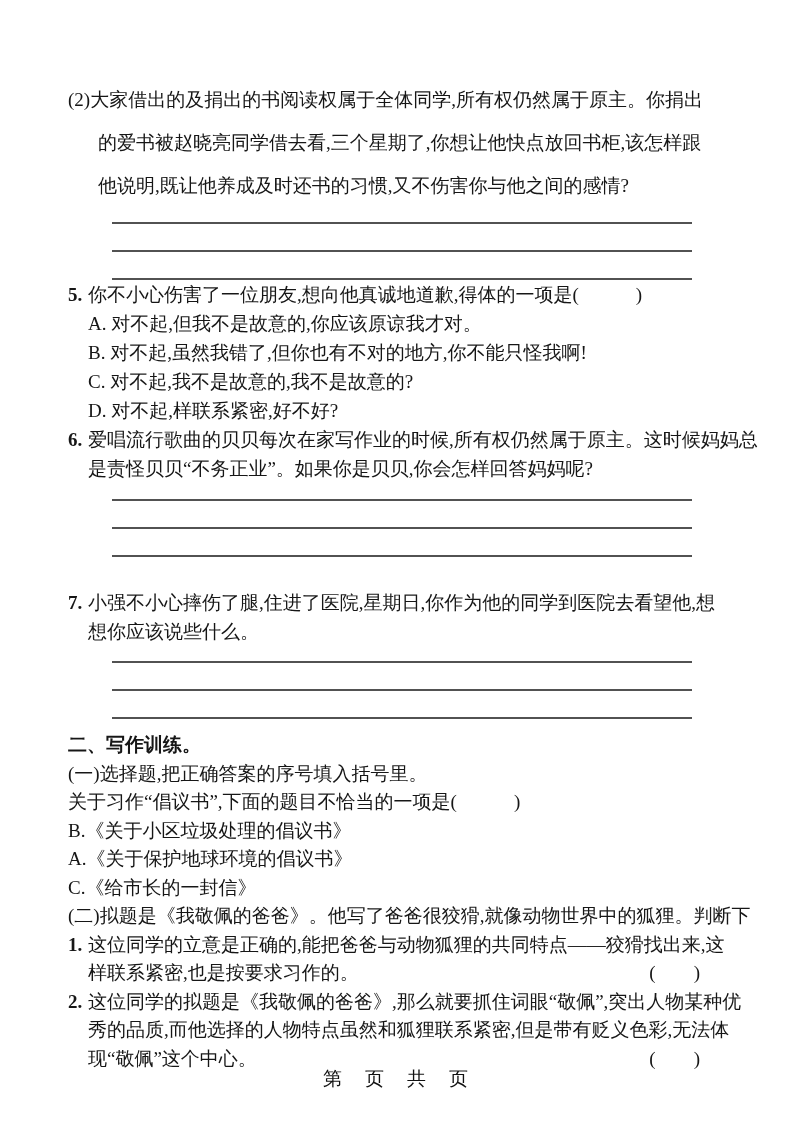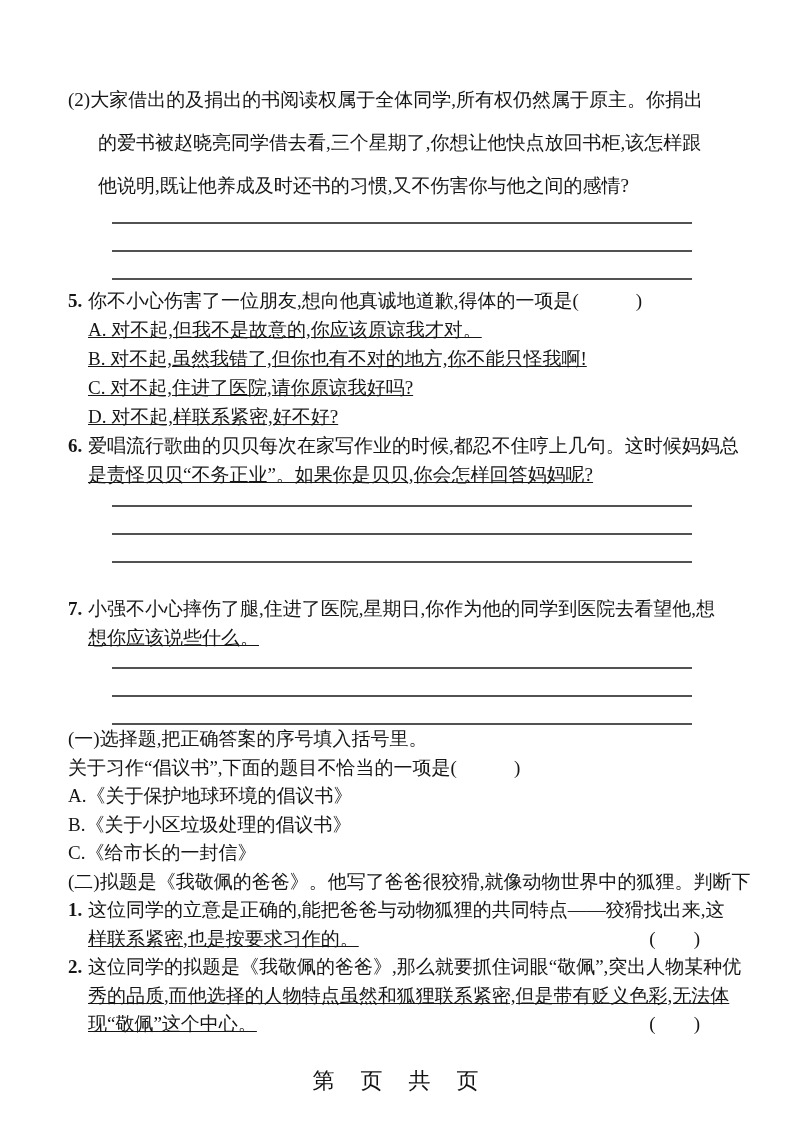--- a/index.html
+++ b/index.html
@@ -15,39 +15,39 @@
   .content {
     position:absolute; left:68px; top:85px; width:660px;
     font-size:19px;
   }
   .line {
     height:29px; line-height:29px;
     white-space:nowrap; position:relative;
   }
   .s2 .line { height:28.5px; line-height:28.5px; }
   .qnum { display:inline-block; width:20px; font-weight:bold; }
-  .indent20 { padding-left:20px;text-decoration:underline; }
+  .indent20 { padding-left:20px; }
   .indent30 { padding-left:30px;margin-top:14px; }
   .ansgroup-1 { margin-top:-4px; }
   .ansgroup-2 { margin-top:-10px; }
   .ansgroup-3 { margin-top:-11px; }
   .ans {
     margin-left:44px; width:580px; height:26px;
     border-bottom:2px solid #525252;
   }
-  .q5stem { margin-top:6px; }
+  .q5stem { }
   .q7block { margin-top:31px; }
   .sec2-heading {
     margin-top:12px; font-weight:bold;
     height:28.5px; line-height:28.5px; white-space:nowrap;
   }
   .judge-bracket { position:absolute; right:28px; top:0; }
   .footer {
     position:absolute; top:1066px; left:0; width:793px;
-    text-align:center; font-size:22px; letter-spacing:2px;
+    text-align:center; font-size:19px; letter-spacing:2px;
     color:#111;
   }
 </style>
 </head>
 <body>
 
 <div class="page">
   <div class="content">
 
     <div class="line">(2)大家借出的及捐出的书阅读权属于全体同学,所有权仍然属于原主。你捐出</div>
@@ -58,25 +58,25 @@
       <div class="ans"></div>
       <div class="ans"></div>
       <div class="ans"></div>
     </div>
 
     <div class="line q5stem">
       <span class="qnum">5.</span><span>你不小心伤害了一位朋友,想向他真诚地道歉,得体的一项是(　　　)</span>
     </div>
     <div class="line indent20">A. 对不起,但我不是故意的,你应该原谅我才对。</div>
     <div class="line indent20">B. 对不起,虽然我错了,但你也有不对的地方,你不能只怪我啊!</div>
-    <div class="line indent20">C. 对不起,住进了医院,请你原谅我好吗?</div>
+    <div class="line indent20">C. 对不起,我不是故意的,我不是故意的?</div>
     <div class="line indent20">D. 对不起,样联系紧密,好不好?</div>
 
     <div class="line">
-      <span class="qnum">6.</span><span>爱唱流行歌曲的贝贝每次在家写作业的时候,都忍不住哼上几句。这时候妈妈总</span>
+      <span class="qnum">6.</span><span>爱唱流行歌曲的贝贝每次在家写作业的时候,所有权仍然属于原主。这时候妈妈总</span>
     </div>
     <div class="line indent20">是责怪贝贝“不务正业”。如果你是贝贝,你会怎样回答妈妈呢?</div>
 
     <div class="ansgroup-2">
       <div class="ans"></div>
       <div class="ans"></div>
       <div class="ans"></div>
     </div>
 
     <div class="q7block">
@@ -86,25 +86,26 @@
       <div class="line indent20">想你应该说些什么。</div>
     </div>
 
     <div class="ansgroup-3">
       <div class="ans"></div>
       <div class="ans"></div>
       <div class="ans"></div>
     </div>
 
     <div class="s2">
+      <div class="sec2-heading">二、写作训练。</div>
 
       <div class="line">(一)选择题,把正确答案的序号填入括号里。</div>
       <div class="line">关于习作“倡议书”,下面的题目不恰当的一项是(　　　)</div>
+      <div class="line">B.《关于小区垃圾处理的倡议书》</div>
       <div class="line">A.《关于保护地球环境的倡议书》</div>
-      <div class="line">B.《关于小区垃圾处理的倡议书》</div>
       <div class="line">C.《给市长的一封信》</div>
 
       <div class="line">(二)拟题是《我敬佩的爸爸》。他写了爸爸很狡猾,就像动物世界中的狐狸。判断下</div>
 
       <div class="line">
         <span class="qnum">1.</span><span>这位同学的立意是正确的,能把爸爸与动物狐狸的共同特点——狡猾找出来,这</span>
       </div>
       <div class="line indent20">
         <span>样联系紧密,也是按要求习作的。</span>
         <span class="judge-bracket">(　　)</span>

